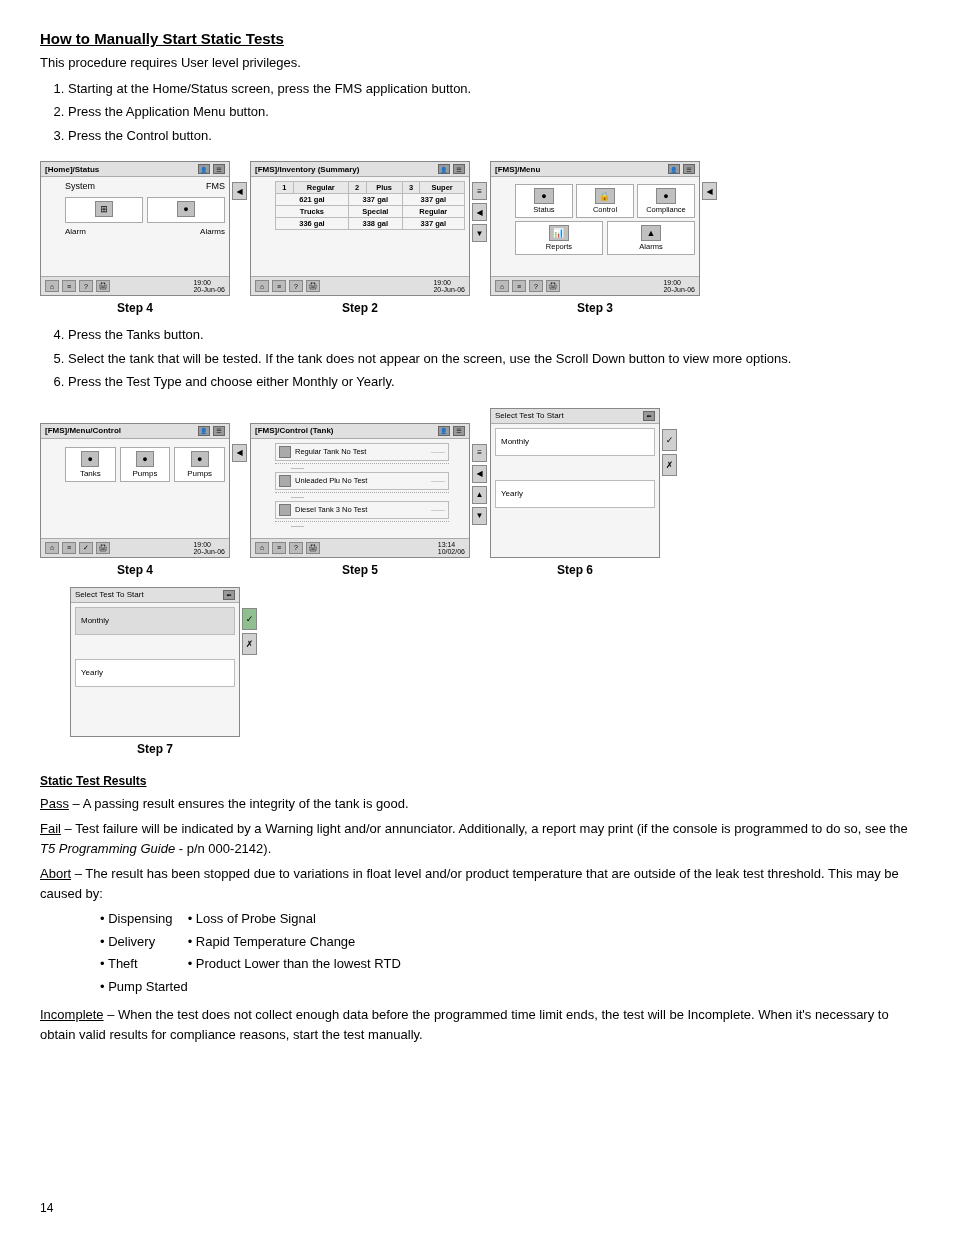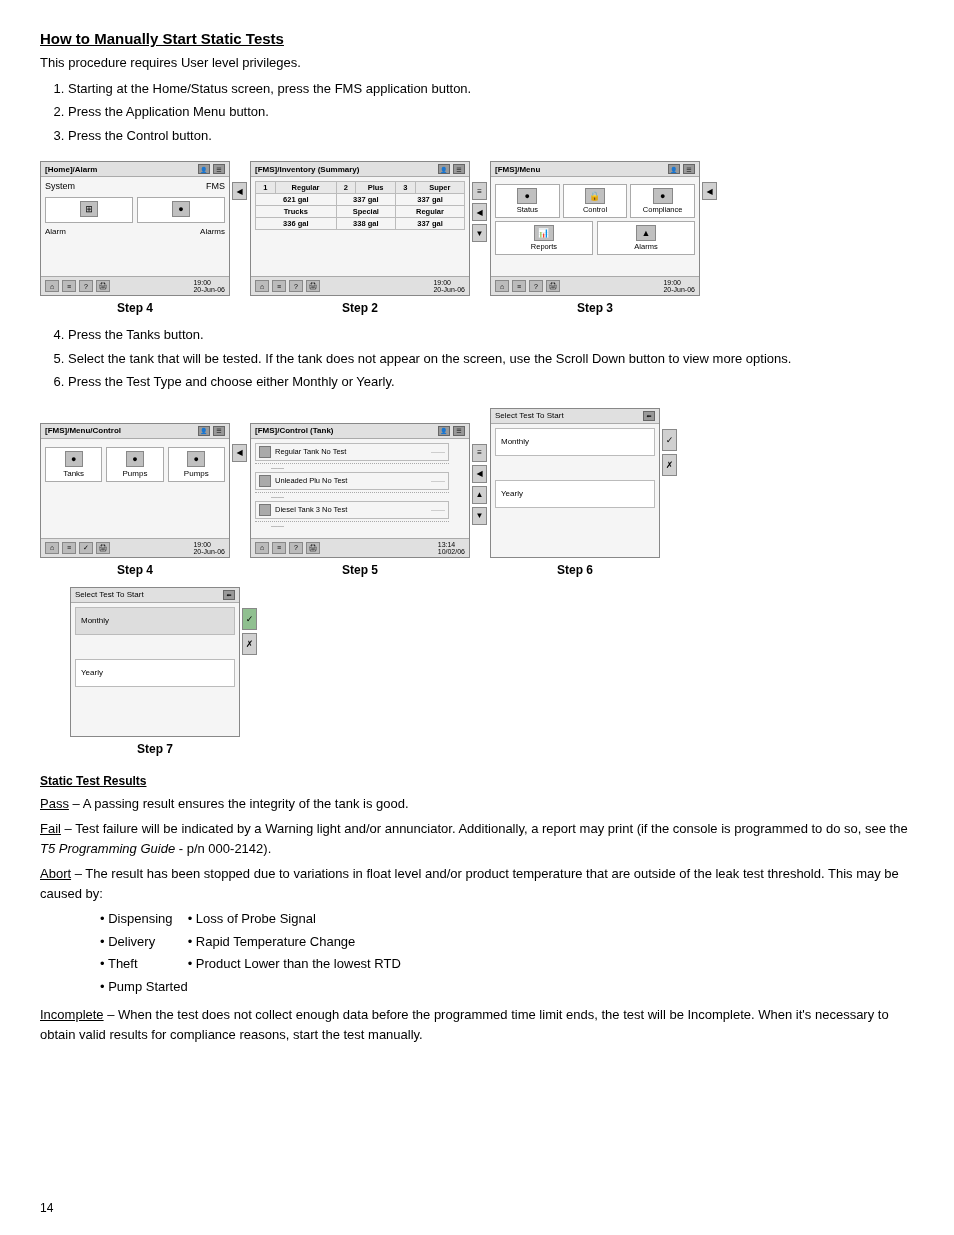--- a/index.html
+++ b/index.html
@@ -66,20 +66,21 @@
     .device-header .icons { display: flex; gap: 3px; }
     .device-icon {
       width: 12px; height: 10px;
       background: #999;
       border: 1px solid #666;
       font-size: 6px;
       display: flex; align-items: center; justify-content: center;
     }
     .device-body {
       padding: 4px;
+      margin-left: 20px;
     }
     .device-grid {
       display: grid;
       grid-template-columns: 1fr 1fr;
       gap: 4px;
       margin: 4px 0;
     }
     .device-grid-3 {
       display: grid;
       grid-template-columns: 1fr 1fr 1fr;
@@ -287,21 +288,21 @@
   <li>Starting at the Home/Status screen, press the FMS application button.</li>
   <li>Press the Application Menu button.</li>
   <li>Press the Control button.</li>
 </ol>
 
 <div class="steps-row">
 
   <div class="step-block">
     <div class="device" style="width:190px; min-height:135px; padding-bottom:22px;">
       <div class="device-header">
-        <span class="title">[Home]/Alarm</span>
+        <span class="title">[Home]/Status</span>
         <div class="icons">
           <div class="device-icon">👤</div>
           <div class="device-icon">☰</div>
         </div>
       </div>
       <div class="device-body">
         <div style="display:flex; justify-content:space-between; margin-bottom:6px;">
           <span>System</span>
           <span>FMS</span>
         </div>

